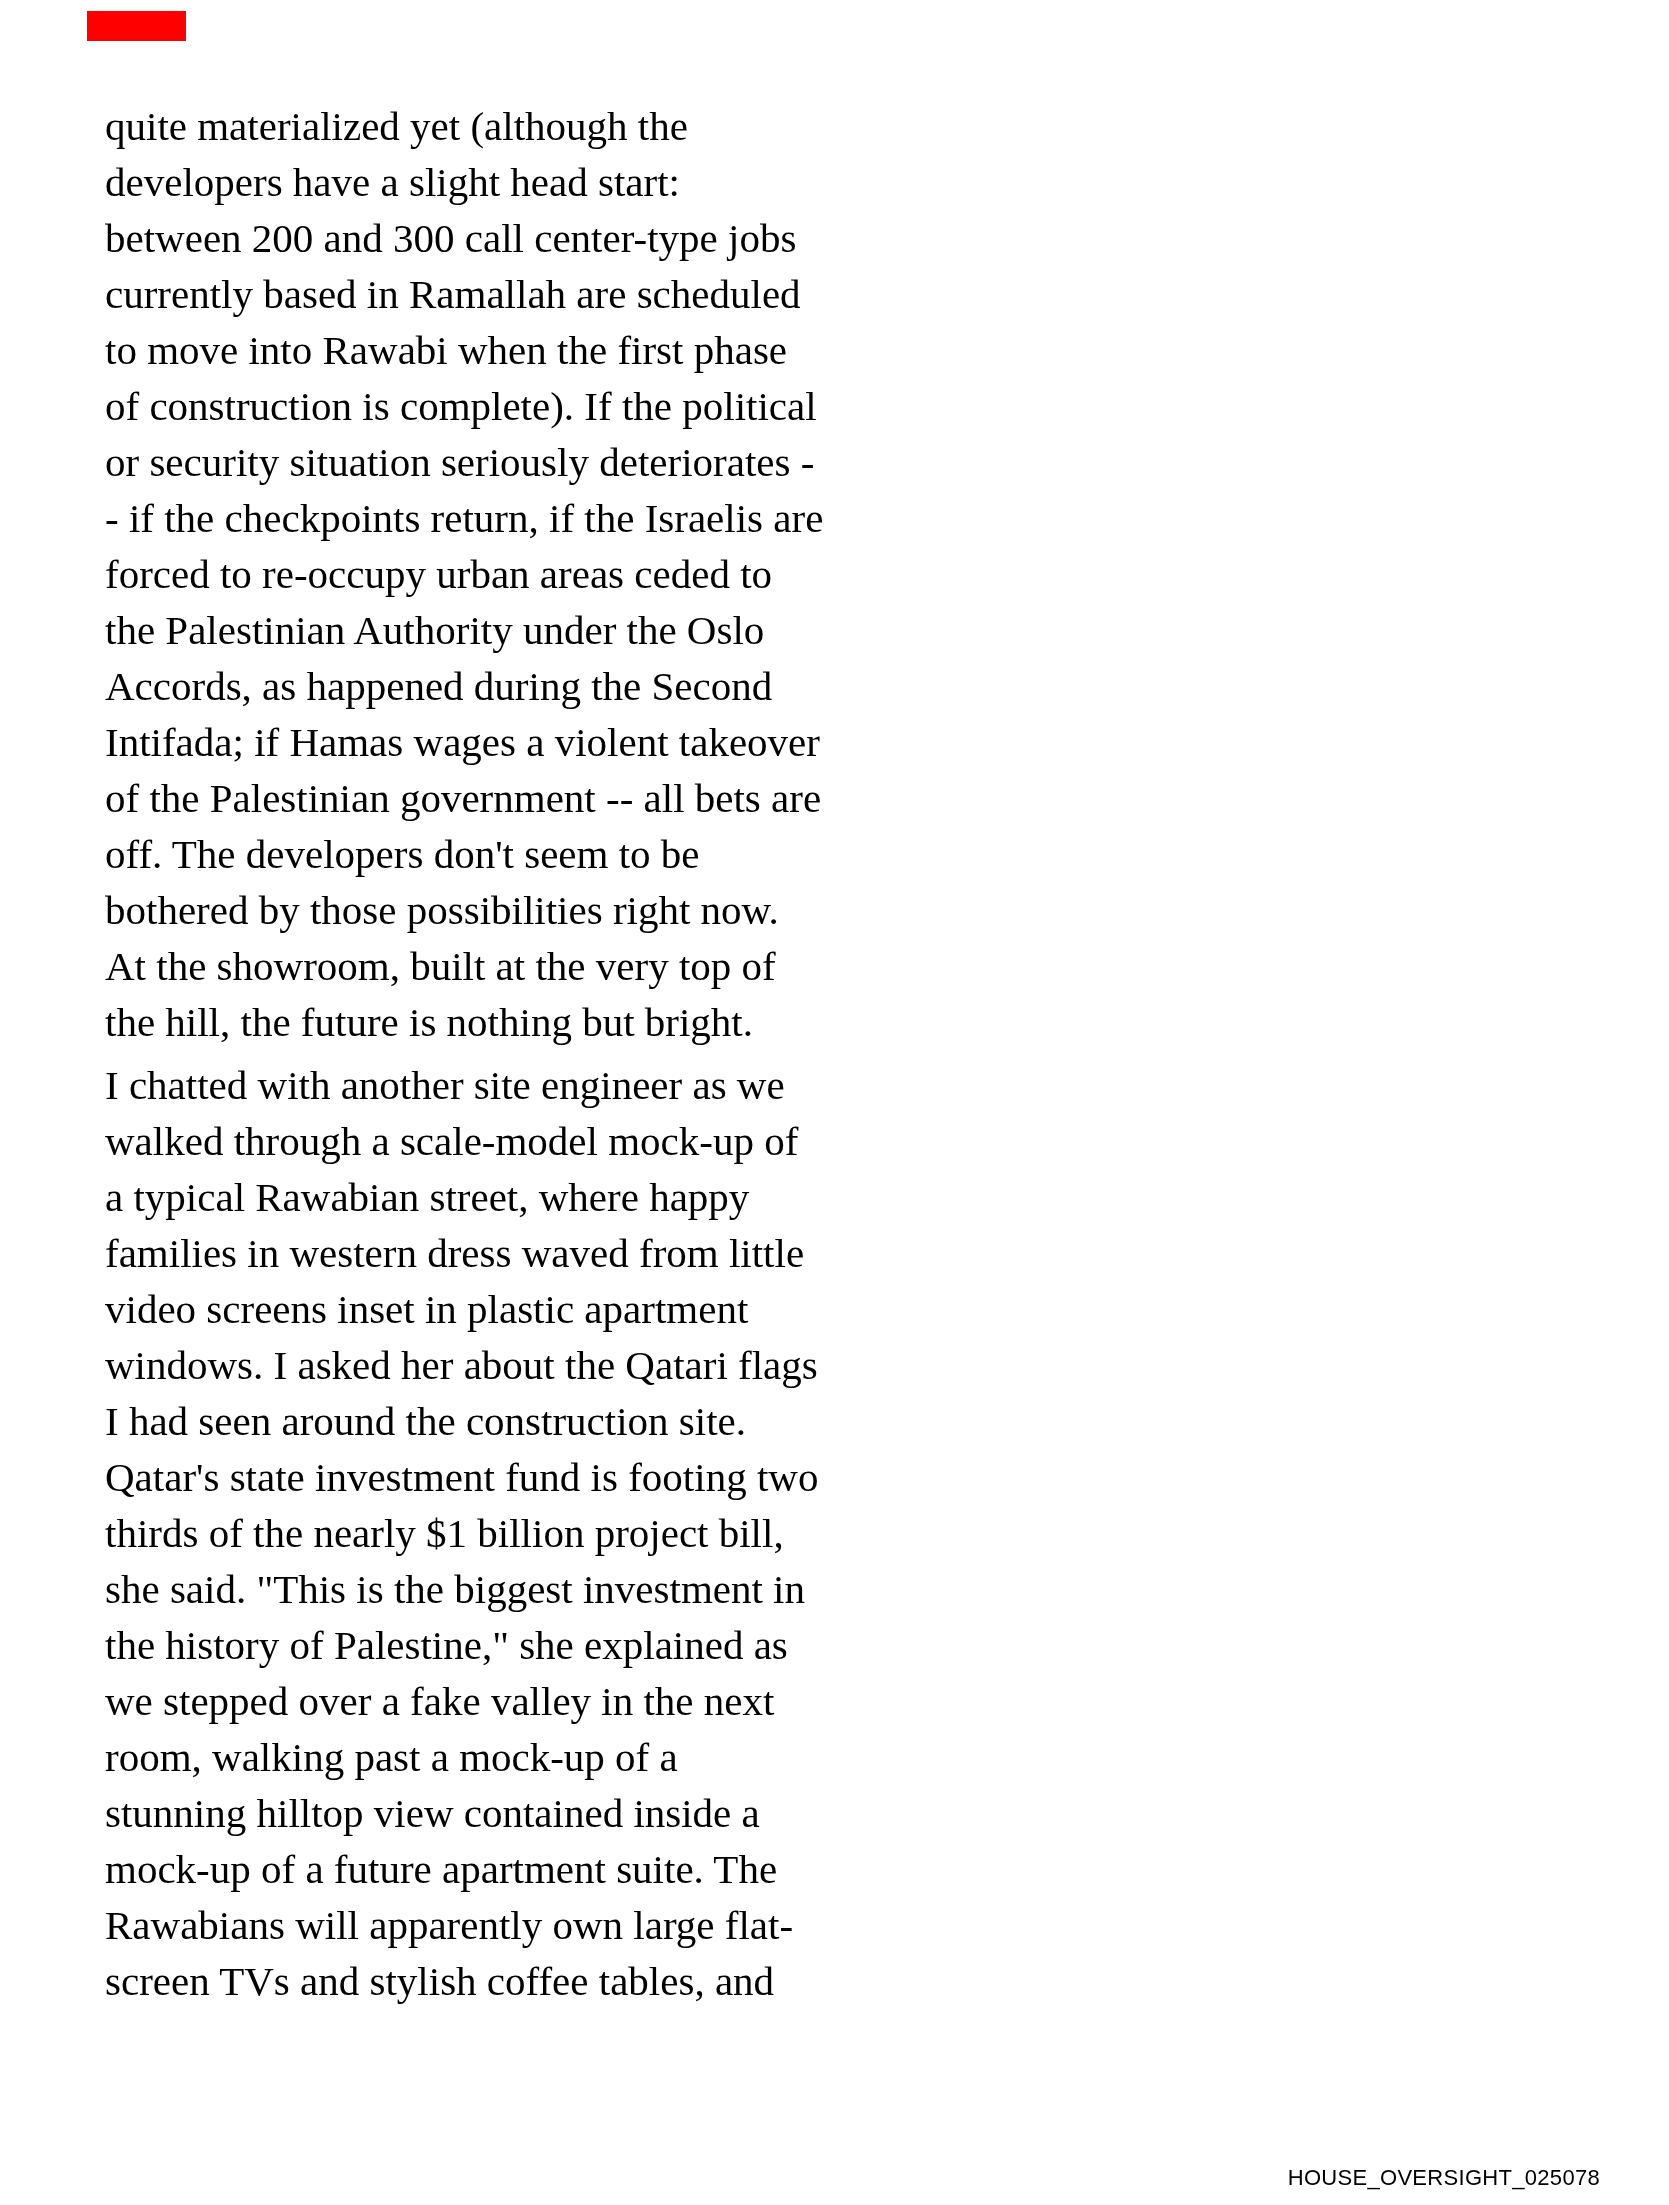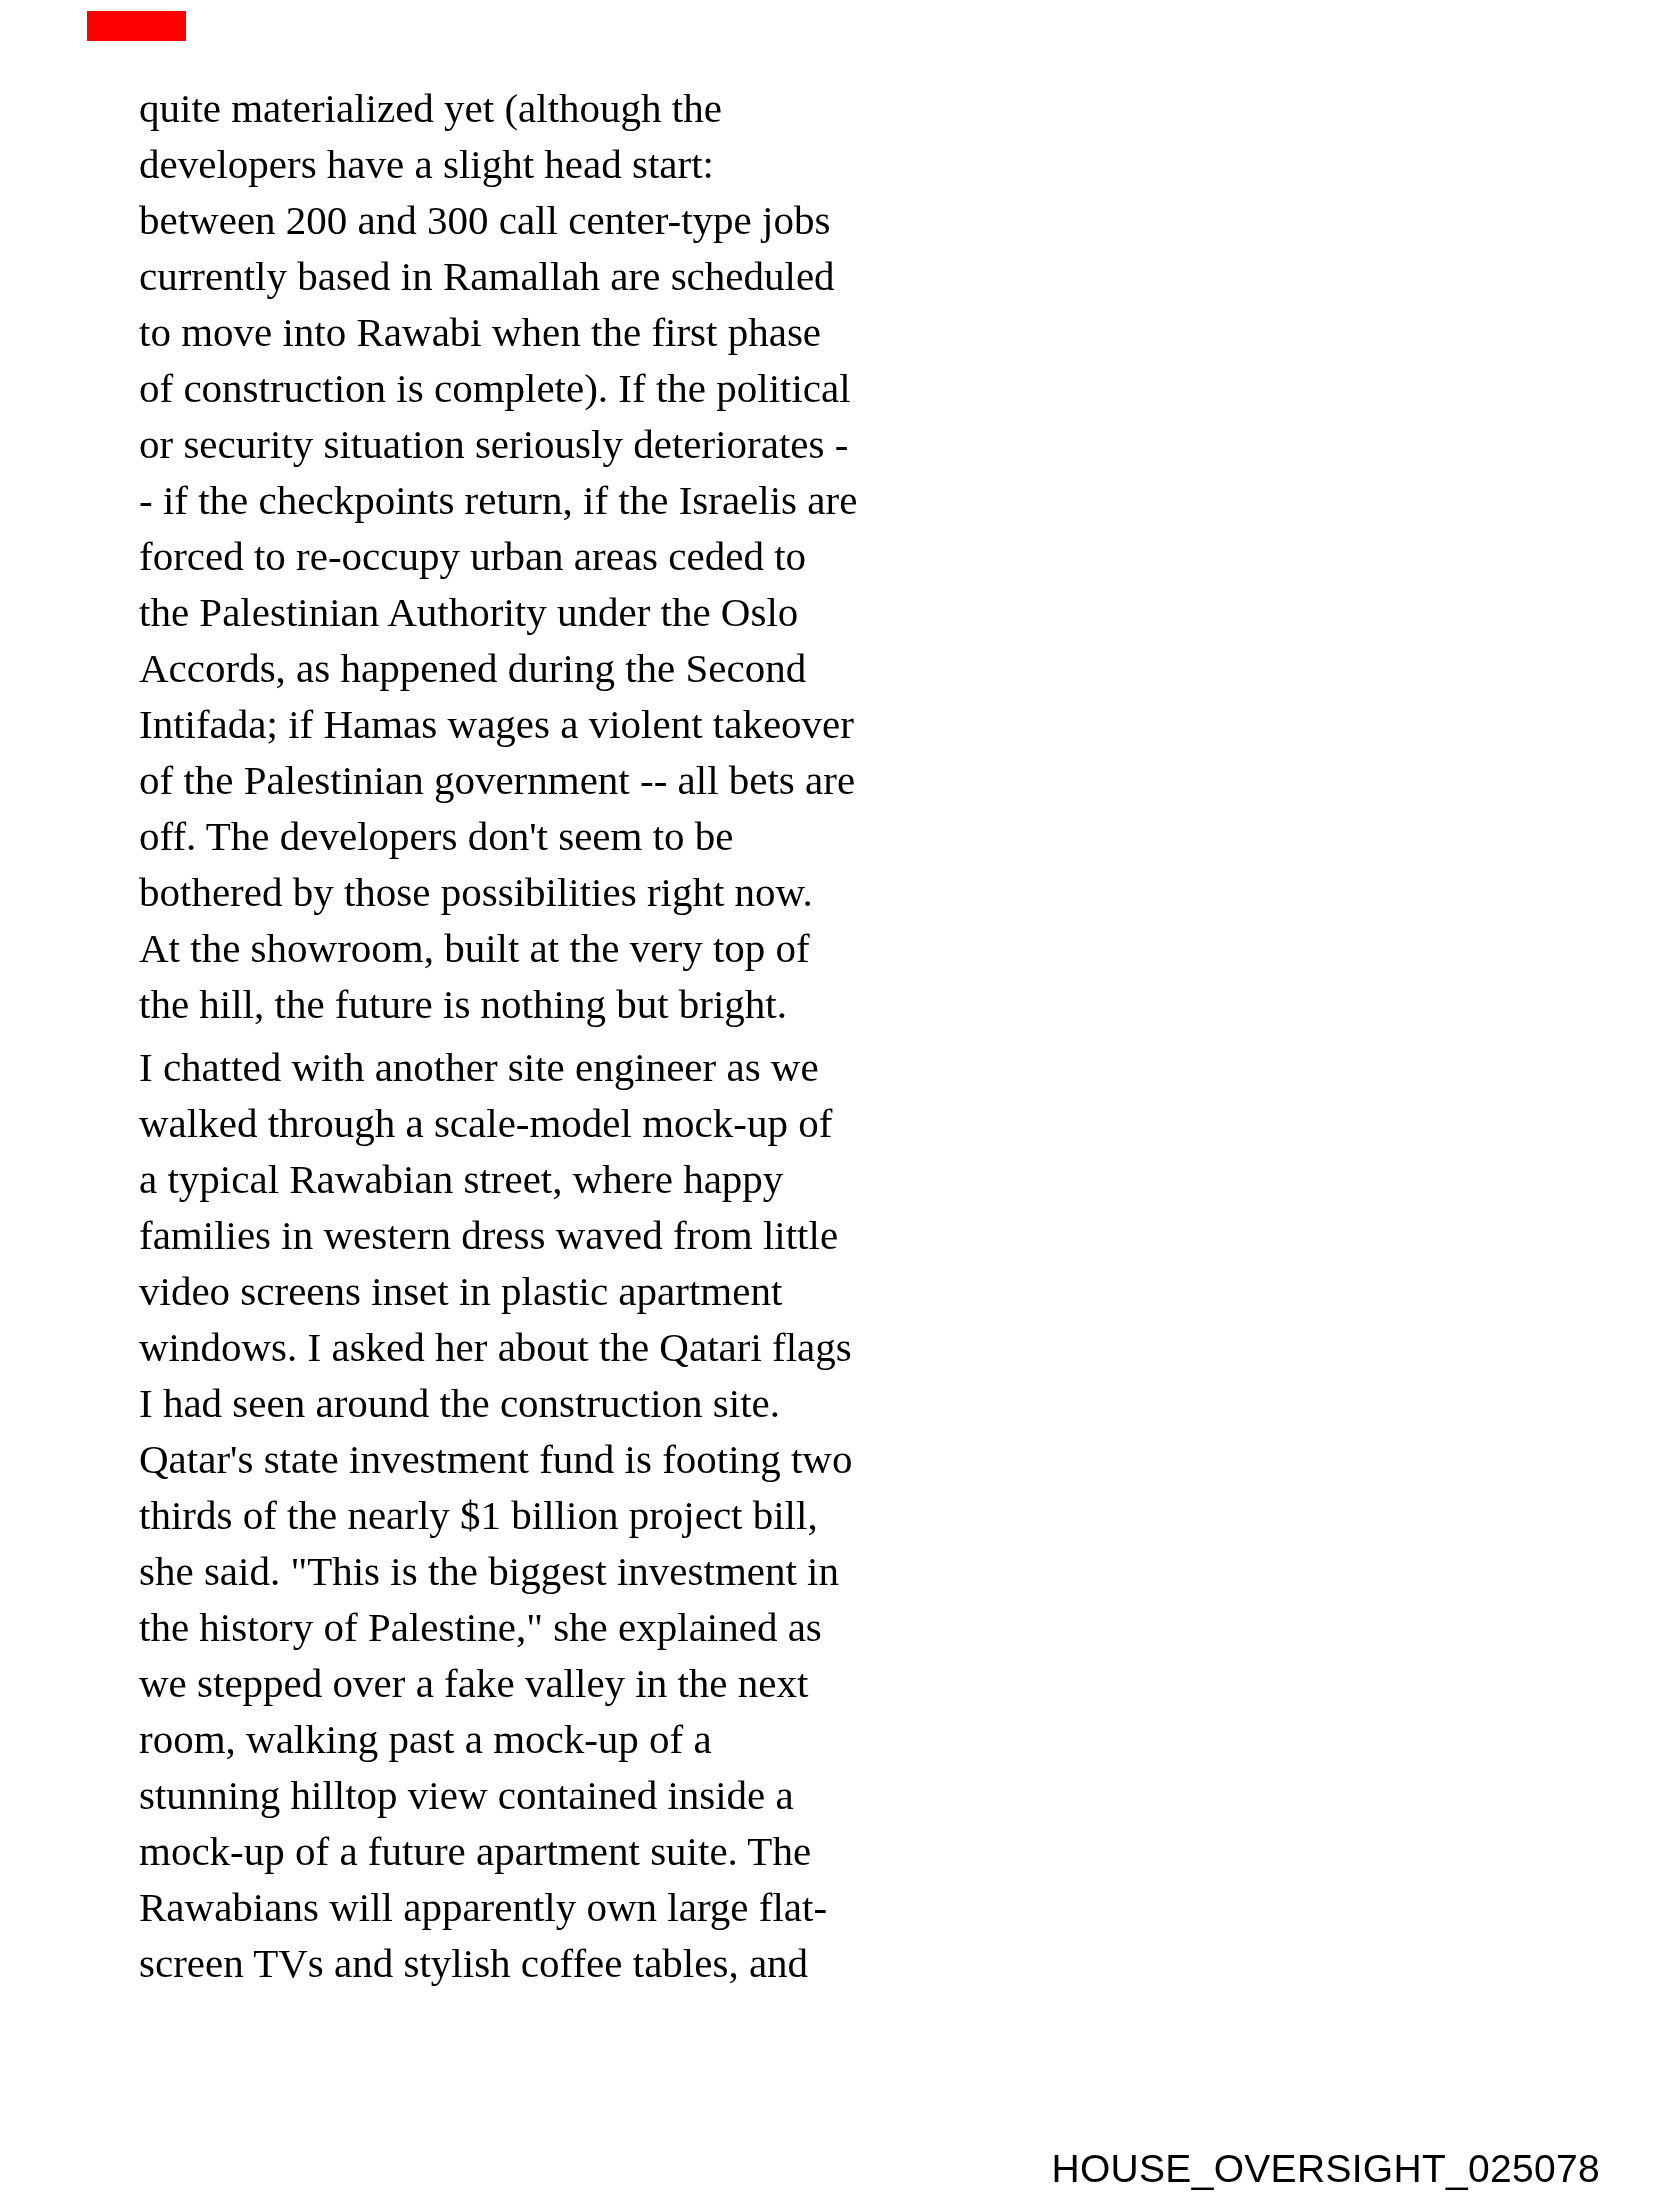--- a/index.html
+++ b/index.html
@@ -18,36 +18,35 @@
   .redaction {
     position: absolute;
     left: 87px;
     top: 10.5px;
     width: 99px;
     height: 30px;
   }
   .text-col {
     position: absolute;
     left: 105px;
-    top: 80px;
+    top: 98px;
     width: 877px;
     font-size: 41px;
     line-height: 56px;
-    margin-left: 34px;
   }
   .para {
     white-space: pre-line;
     margin: 0 0 6.5px 0;
   }
   .footer {
     position: absolute;
     right: 69px;
     bottom: 14.4px;
     font-family: "Liberation Sans", sans-serif;
-    font-size: 39px;
+    font-size: 22px;
     letter-spacing: 0.3px;
   }
 </style>
 </head>
 <body>
 
 <div class="redaction" style="background: rgb(255, 0, 0);"></div>
 
 <div class="text-col">
   <p class="para">quite materialized yet (although the

